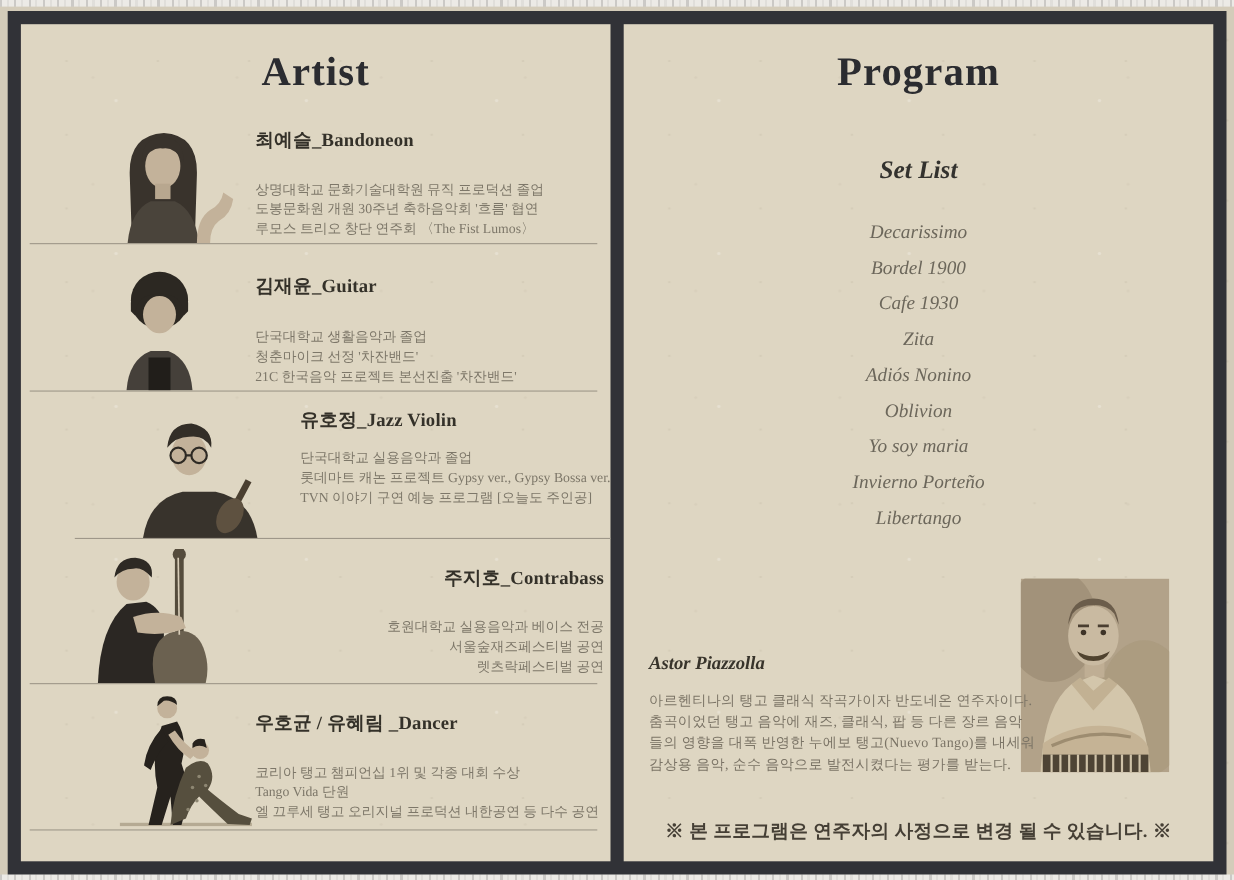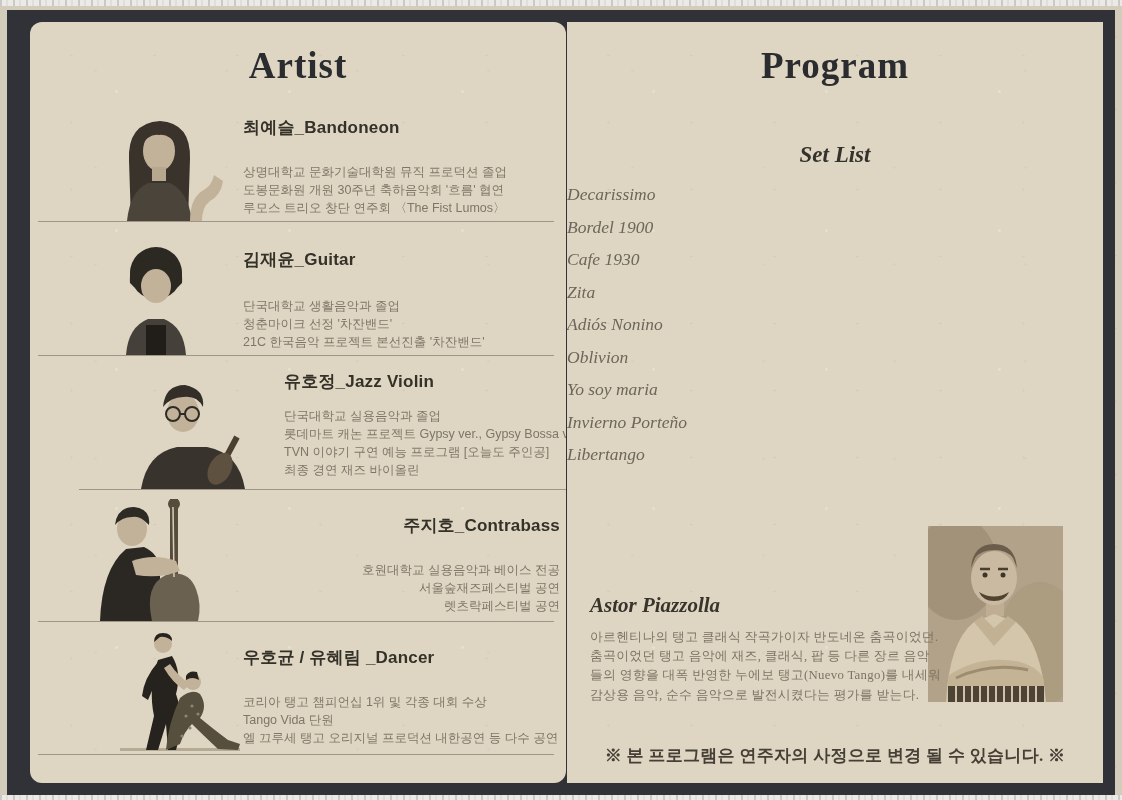--- a/index.html
+++ b/index.html
@@ -29,33 +29,33 @@
   .panel {
     position:absolute; top:12px; height:761px; width:536px;
     background-color:#ded6c2;
     background-image:
       radial-gradient(rgba(120,108,86,0.085) 1px, transparent 1.6px),
       radial-gradient(rgba(120,108,86,0.06) 1px, transparent 2px),
       radial-gradient(rgba(255,255,255,0.25) 1.2px, transparent 2px);
     background-size:83px 67px, 131px 97px, 173px 139px;
     overflow:hidden;
   }
-  .panel.left  { left:23px;border-radius:12px; }
+  .panel.left  { left:12px; }
   .panel.right { left:560px; }
 
   .panel-title {
     position:absolute; top:22px; left:0; width:100%;
     text-align:center;
     font-family:"Liberation Serif", serif;
     font-size:37px; font-weight:700; letter-spacing:1px;
     color:#2b2c30;
   }
 
   
-  .artist-row { position:absolute; left:0; width:100%; }
+  .artist-row { position:absolute; left:0; width:100%;font-family:Liberation Serif, serif; }
   .artist-row::after {
     content:""; position:absolute; left:8px; right:12px; bottom:0;
     height:1px; background:#9e9789;
   }
   .row1 { top:76px;  height:124px; }
   .row2 { top:200px; height:134px; }
   .row3 { top:334px; height:134px;margin-left:41px; }
   .row4 { top:468px; height:132px; }
   .row5 { top:600px; height:133px; }
 
@@ -88,32 +88,32 @@
 
   
   .setlist-title {
     position:absolute; top:120px; left:0; width:100%;
     text-align:center;
     font-family:"Liberation Serif", serif;
     font-style:italic; font-weight:700;
     font-size:23px; color:#33322e;
   }
   .setlist {
-    position:absolute; top:156px; left:0; width:100%;
-    list-style:none; 
+    position:absolute; top:172px; left:0; width:100%;
+    list-style:none; text-align:center;
   }
   .setlist li {
     font-family:"Liberation Serif", serif; font-style:italic;
     font-size:17.5px; line-height:32.5px; color:#6c675b;
   }
   .composer-name {
     position:absolute; top:571px; left:23px;
     font-family:"Liberation Serif", serif;
     font-style:italic; font-weight:700;
-    font-size:21px; color:#38342b;
+    font-size:17px; color:#38342b;
   }
   .composer-bio { position:absolute; top:606px; left:23px; width:335px; }
   .composer-bio .cline {
     font-family:"Liberation Serif", serif;
     font-size:12.8px; line-height:19.2px; letter-spacing:0.3px;
     color:#7b7466; white-space:nowrap;
   }
   .piazzolla { position:absolute; left:361px; top:504px; width:135px; height:176px; }
   .footnote {
     position:absolute; top:722px; left:0; width:100%;
@@ -184,21 +184,20 @@
             <rect x="115" y="64" width="6" height="24" fill="#4a3f30"></rect>
             <ellipse cx="118" cy="100" rx="11" ry="17" fill="#5e5140"></ellipse>
           </g>
         </svg>
       </figure>
       <div class="artist-info">
         <h2 class="artist-name">유호정_Jazz Violin</h2>
         <p class="bio-line">단국대학교 실용음악과 졸업</p>
         <p class="bio-line">롯데마트 캐논 프로젝트 Gypsy ver., Gypsy Bossa ver. 제작 참여</p>
         <p class="bio-line">TVN 이야기 구연 예능 프로그램 [오늘도 주인공]</p>
-        <p class="bio-line">최종 경연 재즈 바이올린</p>
       </div>
     </div>
 
     <div class="artist-row row4">
       <figure class="photo">
         <svg width="175" height="122" viewBox="0 0 175 122">
           <path d="M30 122 Q32 70 56 50 L74 48 Q88 54 90 70 L90 122 Z" fill="#2b2723"></path>
           <ellipse cx="62" cy="30" rx="15" ry="17" fill="#c3b29a"></ellipse>
           <path d="M45 26 Q47 8 64 8 Q81 10 79 26 Q70 16 62 18 Q52 18 45 26 Z" fill="#2e2a24"></path>
           <rect x="100" y="0" width="8" height="80" fill="#554c3c"></rect>
@@ -278,21 +277,21 @@
         <path d="M20 150 Q52 128 92 136 Q112 142 116 154 L116 176 L20 176 Z" fill="#c5b395"></path>
         <path d="M28 152 Q62 136 100 144" stroke="#9d8c70" fill="none" stroke-width="3"></path>
         <rect x="20" y="160" width="96" height="16" fill="#4e4435"></rect>
         <path d="M28 160 V176 M36 160 V176 M44 160 V176 M52 160 V176 M60 160 V176 M68 160 V176 M76 160 V176 M84 160 V176 M92 160 V176 M100 160 V176 M108 160 V176" stroke="#cfc2a8" stroke-width="2"></path>
       </svg>
     </figure>
 
     <h2 class="composer-name">Astor Piazzolla</h2>
 
     <div class="composer-bio">
-      <p class="cline">아르헨티나의 탱고 클래식 작곡가이자 반도네온 춤곡이었던.</p>
+      <p class="cline">아르헨티나의 탱고 클래식 작곡가이자 반도네온 연주자이다.</p>
       <p class="cline">춤곡이었던 탱고 음악에 재즈, 클래식, 팝 등 다른 장르 음악</p>
       <p class="cline">들의 영향을 대폭 반영한 누에보 탱고(Nuevo Tango)를 내세워</p>
       <p class="cline">감상용 음악, 순수 음악으로 발전시켰다는 평가를 받는다.</p>
     </div>
 
     <p class="footnote">※ 본 프로그램은 연주자의 사정으로 변경 될 수 있습니다. ※</p>
   </section>
 </div>
 
 </body></html>

